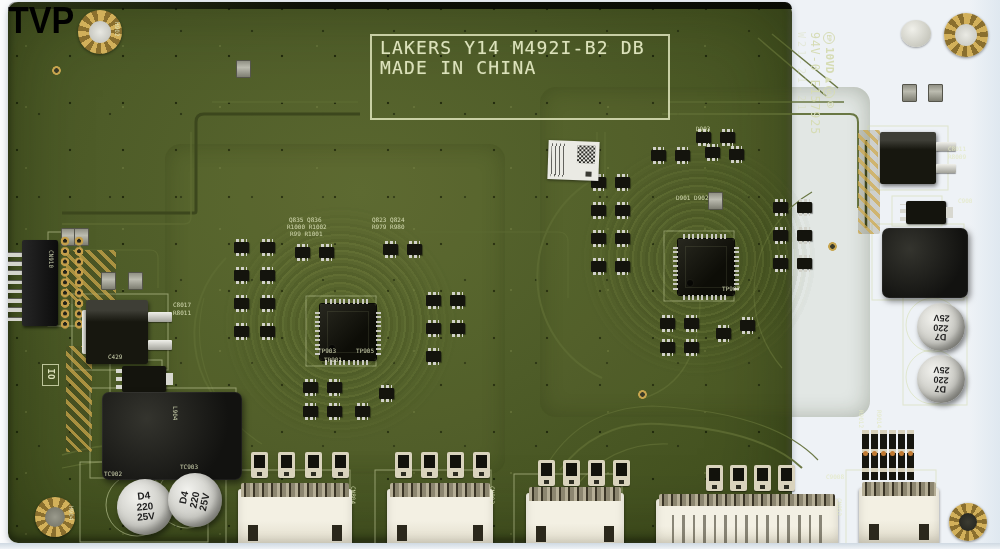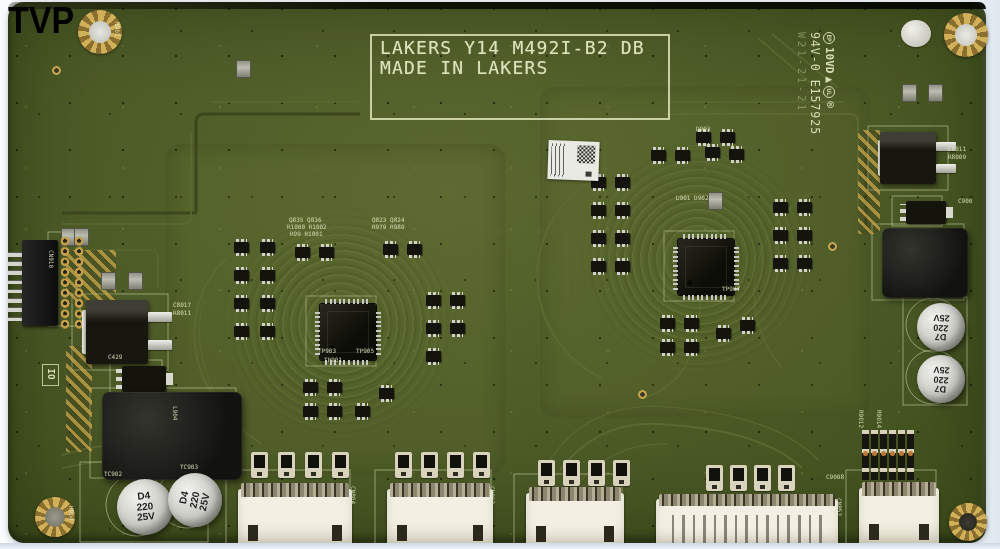--- a/index.html
+++ b/index.html
@@ -1,17 +1,17 @@
 <!DOCTYPE html>
 <html><head>
 <meta charset="utf-8">
 <style>
   html,body{margin:0;padding:0;background:#e9eef3;}
   .scene{position:relative;width:1000px;height:549px;overflow:hidden;background:linear-gradient(90deg,#fafbfc 0 1%, #eef2f6 2% 97%, #dfe8f0);font-family:"Liberation Sans",sans-serif;}
-  .board{position:absolute;left:8px;top:2px;width:978px;height:541px;border-radius:16px;
+  .board{position:absolute;left:8px;top:2px;width:784px;height:541px;border-radius:10px;
     background:
       radial-gradient(circle 1.4px at 9px 7px, rgba(28,36,10,.85) 1.2px, transparent 1.6px),
       radial-gradient(circle 1.4px at 31px 29px, rgba(33,42,14,.7) 1.2px, transparent 1.6px),
       radial-gradient(circle 1.2px at 18px 44px, rgba(120,132,70,.45) 1px, transparent 1.4px),
       radial-gradient(ellipse at 45% 35%, #5a672f 0%, #4e5c28 45%, #43511f 85%);
     background-size:53px 47px, 71px 83px, 97px 61px, 100% 100%;
     box-shadow: inset 0 0 80px rgba(18,24,6,.4), inset -3px 0 5px rgba(255,255,255,.14), inset 0 -4px 8px rgba(5,8,2,.6), 0 2px 6px rgba(60,80,100,.35);}
   .board::before{content:'';position:absolute;left:0;right:0;top:0;height:7px;border-radius:10px 10px 0 0;
     background:linear-gradient(90deg, rgba(12,16,5,.35), rgba(8,10,3,.9) 38%, rgba(6,8,2,.95));}
   .panel{position:absolute;border-radius:16px;background:rgba(125,140,65,.10);box-shadow:inset 0 0 22px rgba(28,38,10,.28);}
@@ -318,21 +318,21 @@
       <span class="in" style="inset:10px;background:radial-gradient(circle,#9a9a8c,#6e6e62);"></span>
     </div>
     <div class="hole" style="left:941px;top:501px;width:38px;height:38px;">
       <span class="ring"></span>
       <span class="in" style="inset:10px;background:radial-gradient(circle,#3c3c32,#22221c);"></span>
     </div>
     <div class="oval" style="left:893px;top:18px;width:30px;height:27px;"></div>
 
     <div class="titlebox">
       <div>LAKERS Y14 M492I-B2 DB</div>
-      <div>MADE IN LAKERS</div>
+      <div>MADE IN CHINA</div>
     </div>
 
     <div class="ulmark">
       <div class="ulrow">
         <span class="circ">EP</span>
         <span>10VD</span>
         <span>▲</span>
         <span class="circ">UL</span>
         <span>®</span>
       </div>

